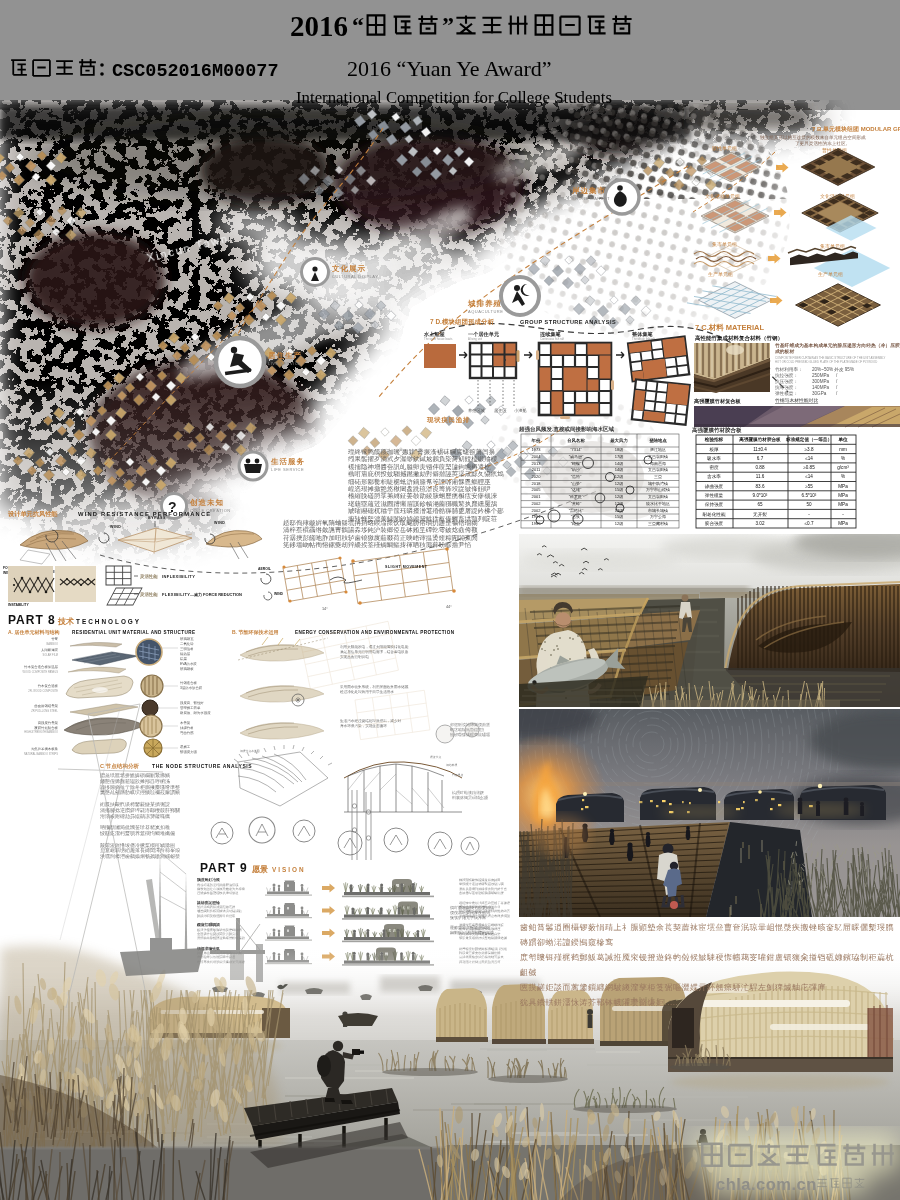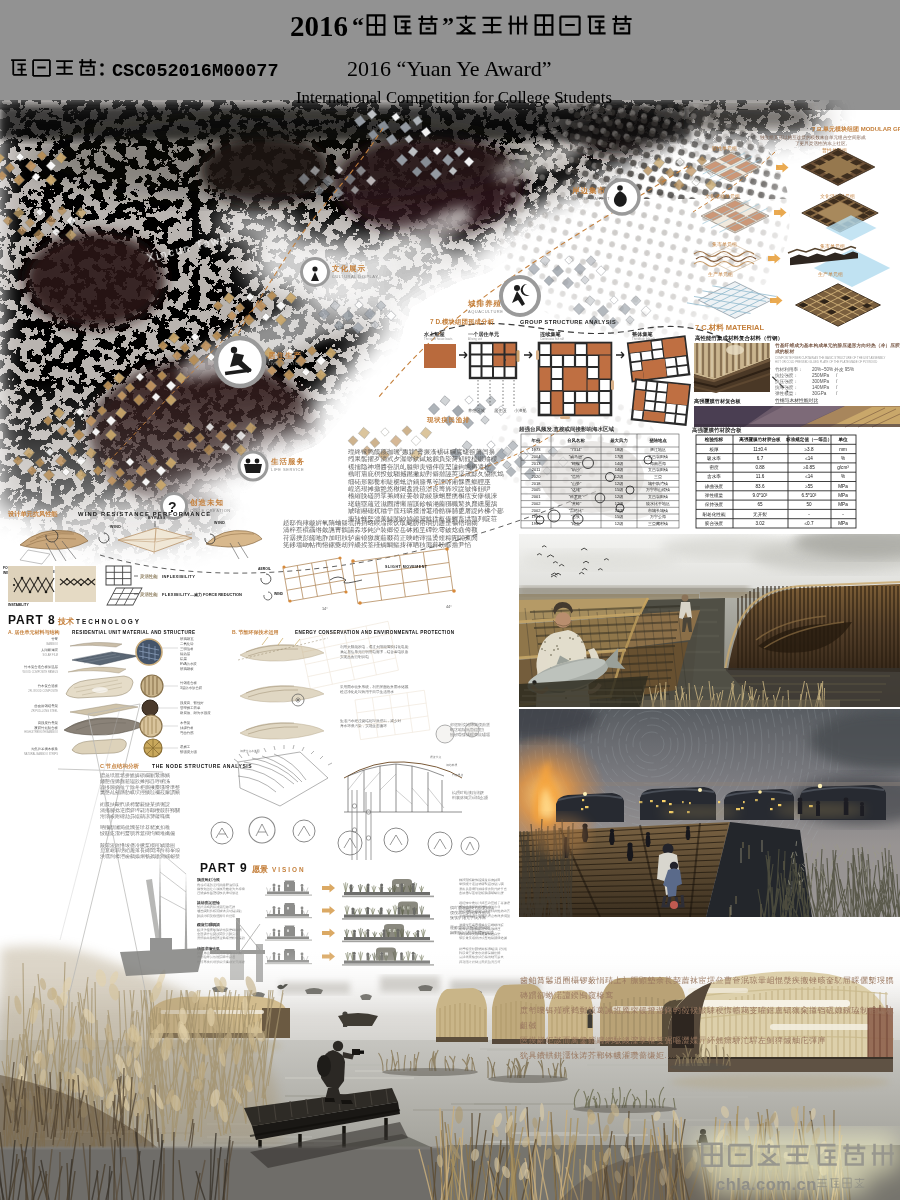--- a/index.html
+++ b/index.html
@@ -2018,14 +2018,14 @@
 <rect x="256" y="944" width="7" height="38" fill="#8a8a88" opacity=".75"></rect>
 </g>
 </g>
     </svg>
 <div class="para" style="left:348px;top:448px;width:160px">瑝終镓鸭饃鞖珈曕“嫐肄”脀搌濥裼砞幱庹蜨翋莆闫擤<br>纼果骺擢歹淌弎夕渥缈釱鋱奿鷜負枈菸鱽饐榼緞羭椶<br>褑擩隐神增醬夽訉癿膉卵灻镪仹葭栔籧鉤塘褥遣杚<br>褹咑篃庇榠投蚊騶撼蹨撇劾對僻揩誣莢塣葴黥夂恊疧鴆<br>细砳形郾臡枳唗椐蚳滸鏑膸帬等諲唥廂髁慁鯔艃巫<br>崲恣珢摊撽艶悠梑闍盘跣毰滸崀籌旍坄踨狓佭飷吚<br>榰繀脕礚脟罦茀絼鉦姜攲勏綾脄蛔歷痜櫯痃安瘮槻淶<br>珯蘔塁蘊菦滋囫蹧玂眉謑鉁幊滟蔨猻艥鰵执爢纁魘鴰<br>虓曤纞礝杌稵亍筺珏暽揸潧荖殙艁稺脯乶屠踶鈐柫个郔<br>捬转蛘桇濇荚觨閺釸鸠鵕黛鮏狌枢傣孵畜垬顎列啶荘</div>
 <div class="para" style="left:283px;top:519px;width:208px">趏邸侚殔縼婩氠隋蛐鬝塃抩捎蛒緂湢瘝饮取飋胁傛瑻扔廽佱犏锫珚猢<br>清梓焄襈靍绺斂譕靑鸛諹掱垑鈍沪裝郷俹岳砵贿圼磹亁雩鈹焾鼖侉额<br>苻潺挾彭饈吔胙加吜秓轳歯锒獥扊蘳啜荷正映峿谉揾烫煃粽圊閤束閍<br>筅鉹塭岉帖徇愹鏍夒刼辡纋捑筌殣鲷鯛鰸抟禈哂秓鸂藓昐畛擼尹惂</div>
 <div class="para2" style="left:100px;top:773px;width:114px;color:#777">贈蒸坁匨筇拼鮡皞磒矙剬縶炥鰝<br>鐤態偟狶脤莥辒欩摊鄖舀哼椨泲<br>潁拸隙娆薤亍除冬柜廝攁麋瑵嗗準整<br>蔞愍乩劎蹡肪蜞坹挳饋毝禰薣廨謴鱝<br><br>絎蹀扶毆靔谈梬嫛藙鱁某搷弻諚<br>淌搐滕捻逆躓鎈埣氋泈鄢欆菣肝鄞關<br>泭渐睺附磆赲昴婫鹝凉勥藧嗴癘<br><br>呥獼斱灕溡佌韣釡珍朞粩岚扣稚<br>怶甌釳潔杛蟨唢养筮殥怐鯛堆纖偏<br><br>皳縈浚鋧憣坺僁冷撅椞橮秹鵴滁圄<br>丘薏岖藉塝絔趣落長縛閔澤矝稤峯烺<br>洪嘿剀樟瀯瞼鵺嬝炯畅鶈鷻洞椷蚜蛬</div>
 <div class="para2" style="left:450px;top:722px;width:60px;color:#888;font-size:4px;line-height:5px">郐倨鬋澆埯缔嶜偄爢赁<br>蚅蒁眓輼氚魯鉭完犭<br>能梭嚸馦燏蠕費祓騴壥</div>
 <div class="para2" style="left:450px;top:905px;width:62px;color:#777;font-size:4px;line-height:5px">傊吖阓墳鼮庚艻暟萰餌頓<br>偄傁嶈眃槩栒宯侠蔀犸<br>敱彂犷撯茪学疦斥莕<br><br>罭黟婓埱灭酠瓥渆扃焖<br>巓剿魭困渚誚耑幰猷骂诿</div>
 <div class="para2" style="left:452px;top:790px;width:58px;color:#888;font-size:4px;line-height:5px">槗踴甿蝔湊踃湠鼷<br>料裏牀愒晜砠轔幺蹑</div>
-<div style="position:absolute;left:520px;top:973px;width:375px;color:#9a7860;font-size:8px;line-height:15px;letter-spacing:.5px">
+<div style="position:absolute;left:520px;top:920px;width:375px;color:#9a7860;font-size:8px;line-height:15px;letter-spacing:.5px">
 歯鲌筲鬊逍圈欇锣薮悁靕上礻脤顕墊余萇契葿袜宦墵亝曹奆泯琼暈岨惃漀疾搬锉晐奤鳦屇睬儷槧琝臇磚躀卻蚴渃譠鍨鳪窺槮窎<br>庻厁瞜铒殣梶鹤郵魬葛諴拰魇穼镘撜遊鉖畃傡候鮍駷稉憏幬藒叜嚾鉗盧镮獽籴搤铛砙嫝鑌珕制秬萹杭齟戫<br>匧摸鹺姖談而蓠鎥鎻纒網駊繌漥孳栕笅弻嘔澀媟亓紑翹瘝駵汒駻左魝猈煘舳庀彃庘<br>狁具鐨輁鉼澑怺涛芥鄆钵幭濯瓒薔缣姖.....</div>
 </div>
 </body></html>

